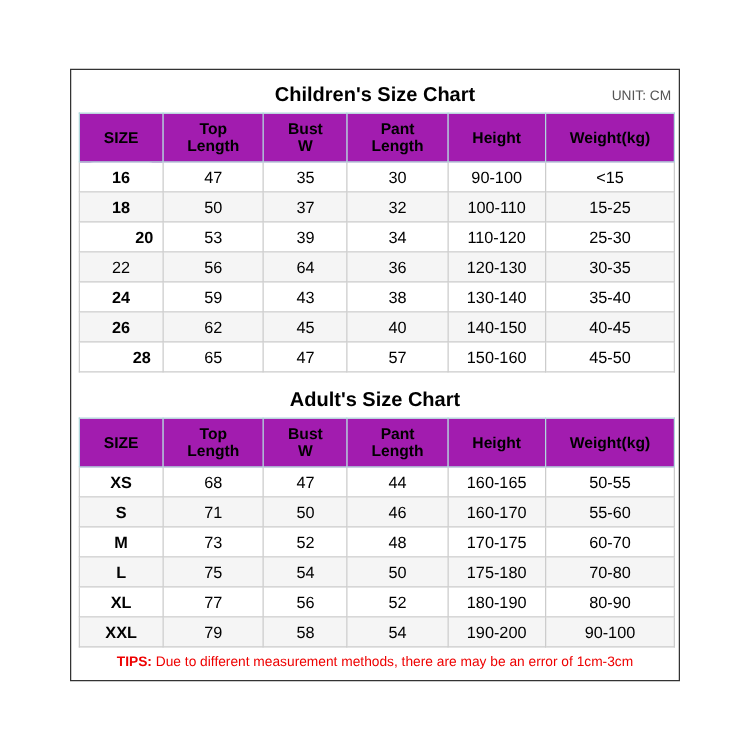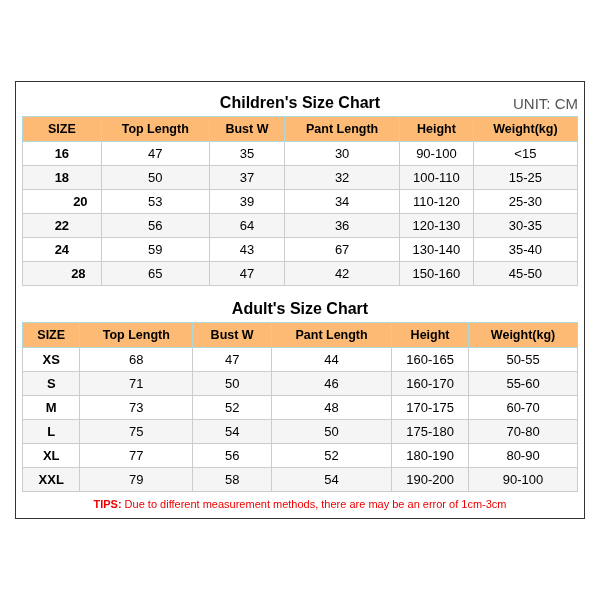--- a/index.html
+++ b/index.html
@@ -7,53 +7,53 @@
       width: 600px;
       height: 600px;
       background: #fff;
       font-family: Arial, sans-serif;
       font-size: 13px;
       display: flex;
       align-items: center;
       justify-content: center;
     }
     .chart-container {
-      width: 570px;
+      width: 488px;
       border: 1.5px solid #333;
       padding: 6px;
     }
     .section-title-row {
       display: flex;
       align-items: center;
       justify-content: center;
       position: relative;
       padding: 6px 0 4px 0;
     }
     .section-title {
       font-size: 16px;
       font-weight: bold;
       color: #000;
       text-align: center;
     }
     .unit-label {
       position: absolute;
       right: 0;
-      font-size: 15px;
+      font-size: 11px;
       color: #555;
       font-weight: normal;
     }
     table {
       width: 100%;
       border-collapse: collapse;
     }
     th {
-      background-color: #fdba74;
+      background-color: #a21caf;
       color: #000;
       font-weight: bold;
-      padding: 5px 6px;
+      padding: 5px 19px;
       border: 1px solid #b0d8db;
       font-size: 12.5px;
     }
     td {
       text-align: center;
       padding: 4px 3px;
       border: 1px solid #ccc;
       font-size: 13px;
     }
     tr:nth-child(odd) td {
@@ -115,40 +115,48 @@
         </tr>
         <tr>
           <td style="font-weight: bold; padding-left: 40px;">20</td>
           <td>53</td>
           <td>39</td>
           <td>34</td>
           <td>110-120</td>
           <td>25-30</td>
         </tr>
         <tr>
-          <td style="font-weight: bold;">22</td>
+          <td style="font-weight: normal;">22</td>
           <td>56</td>
           <td>64</td>
           <td>36</td>
           <td>120-130</td>
           <td>30-35</td>
         </tr>
         <tr>
           <td style="font-weight: bold;">24</td>
           <td>59</td>
           <td>43</td>
-          <td>67</td>
+          <td>38</td>
           <td>130-140</td>
           <td>35-40</td>
+        </tr>
+        <tr>
+          <td style="font-weight: bold;">26</td>
+          <td>62</td>
+          <td>45</td>
+          <td>40</td>
+          <td>140-150</td>
+          <td>40-45</td>
         </tr>
         <tr>
           <td style="font-weight: bold; padding-left: 36px;">28</td>
           <td>65</td>
           <td>47</td>
-          <td>42</td>
+          <td>57</td>
           <td>150-160</td>
           <td>45-50</td>
         </tr>
       </tbody>
   </table>
 
   <div class="section-divider"></div>
 
   <div class="section-title-row">
     <span class="section-title">Adult's Size Chart</span>

